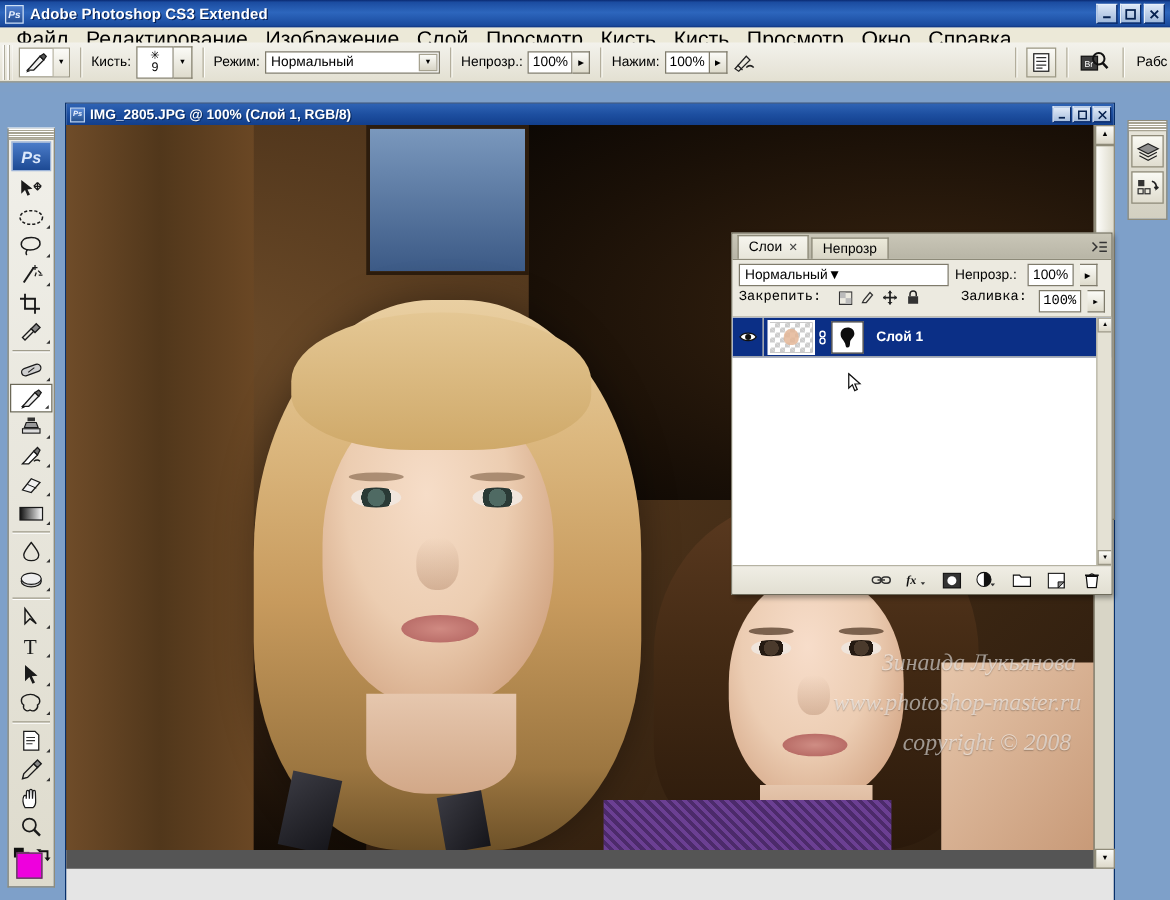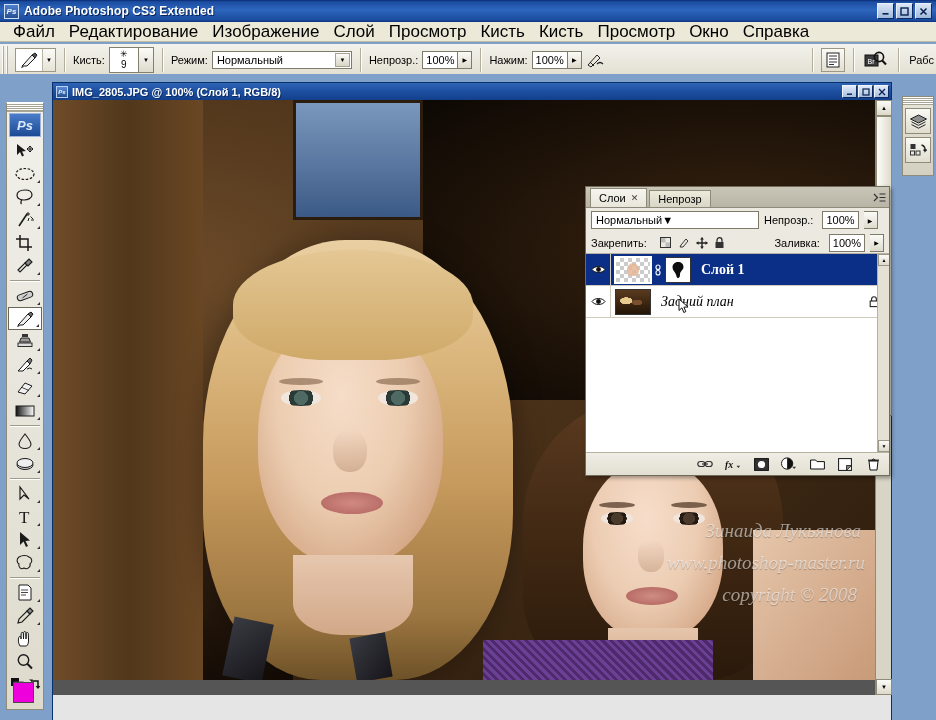--- a/index.html
+++ b/index.html
@@ -38,21 +38,21 @@
   
   .menubar{
     position:absolute; left:0; top:22px; width:936px; height:20px;
     background:#ece9d8; border-bottom:1px solid #c0bba4;
     display:flex; align-items:center; padding-left:6px;
   }
   .menu-item{ padding:2px 7px; font-size:17px; color:#000; white-space:nowrap;}
 
   
   .optionsbar{
-    position:absolute; left:0; top:44px; width:936px; height:32px;
+    position:absolute; left:0; top:34px; width:936px; height:32px;
     background:linear-gradient(to bottom,#f3f2ec,#e3e0d2);
     border-bottom:1px solid #9c9884;
     display:flex; align-items:center;
   }
   .grip{ width:8px; height:28px; margin:0 3px 0 2px;
     background:repeating-linear-gradient(to right,#ffffff 0 1px,#9f9c8c 1px 2px,transparent 2px 4px);
     opacity:.8;}
   .tool-preview{
     display:flex;align-items:center;height:24px;margin-left:2px;
     border:1px solid #9c9884; background:#fff;
@@ -204,43 +204,43 @@
     border:1px solid #8d8a79; border-bottom:none;
     display:flex;align-items:center; gap:5px; margin-right:2px;
   }
   .lp-tab.active{ background:linear-gradient(to bottom,#f6f5ee,#e8e6da); height:19px;}
   .lp-tab .x{ font-size:9px; color:#444;}
   .lp-menu{ position:absolute; right:3px; top:3px; width:14px;height:14px;
     display:flex;align-items:center;justify-content:center;font-size:8px;}
   .lp-body{ background:#eceaE0; height:calc(100% - 20px); border-top:1px solid #8d8a79;
     display:flex; flex-direction:column;}
   .lp-row1{ height:24px; display:flex; align-items:center; padding:0 5px; gap:5px;}
-  .lp-row2{ height:22px; display:flex; align-items:center; padding:0 5px; gap:5px;
-    border-bottom:1px solid #b5b2a2;}
+  .lp-row2{ height:22px; display:flex; align-items:flex-start; padding:0 5px; gap:5px;
+    border-bottom:1px solid #b5b2a2;font-family:Liberation Mono, monospace;}
   .blendsel{ width:168px; height:18px; border:1px solid #7f7b6b;background:#fff;
     font-size:11px; display:flex;align-items:center;padding-left:4px;position:relative;}
   .lp-lock-icons{ display:flex; align-items:center; gap:6px; margin-left:4px;}
   .lock-ic{ width:12px;height:12px;display:flex;align-items:center;justify-content:center;}
   .layerlist{ flex:1; background:#fff; border-bottom:1px solid #b5b2a2; position:relative; overflow:hidden;}
   .layerrow{ height:32px; display:flex; align-items:center; border-bottom:1px solid #cfccbd; position:relative;}
   .layerrow.sel{ background:#0b2f86; color:#fff;}
   .eyecell{ width:25px; height:100%; display:flex;align-items:center;justify-content:center;
     border-right:1px solid #cfccbd;}
   .lthumb{ width:36px;height:26px;border:1px solid #333;margin-left:4px;}
   .lthumb.checker{
     background-image:
       linear-gradient(45deg,#ccc 25%,transparent 25%,transparent 75%,#ccc 75%),
       linear-gradient(45deg,#ccc 25%,transparent 25%,transparent 75%,#ccc 75%);
     background-size:8px 8px; background-position:0 0,4px 4px; background-color:#fff;
   }
   .lthumb.sel-out{ outline:2px solid #fff; outline-offset:-1px;}
   .linkcell{ width:14px; display:flex;align-items:center;justify-content:center;}
   .maskthumb{ width:26px;height:26px;background:#fff;border:1px solid #333;
     display:flex;align-items:center;justify-content:center;}
-  .lname{ margin-left:10px; font-size:14px; font-weight:bold;font-family:Liberation Serif, serif;}
+  .lname{ margin-left:10px; font-size:11px; font-weight:bold;}
   .lname.italic{ font-weight:normal; font-style:italic; }
   .lock-right{ position:absolute; right:10px; top:10px;}
   .list-sb{ position:absolute; right:0; top:0; width:12px; height:100%;
     background:#e4e1d4; border-left:1px solid #b5b2a2;}
   .list-sb .b{ width:12px;height:12px;background:linear-gradient(to bottom,#fbfbf7,#ddd9ca);
     border:1px solid #9b9786; display:flex;align-items:center;justify-content:center;font-size:5px;}
   .lp-footer{ height:22px; display:flex; align-items:center; justify-content:flex-end;
     padding-right:8px; gap:12px;
     background:linear-gradient(to bottom,#f0eee5,#e2dfd2);}
   .foot-ic{ width:16px;height:16px;display:flex;align-items:center;justify-content:center;font-size:11px;}
@@ -752,39 +752,20 @@
             </div>
             <div class="maskthumb">
               <svg width="22" height="22" viewBox="0 0 22 22">
                 <rect width="22" height="22" fill="#fff"></rect>
                 <path d="M11 3 C7.4 3 5.5 5.6 5.5 8.3 C5.5 11.5 8 13 9 15.5 C9.6 17 9.5 19 11 19 C12.5 19 13 17.5 13 15.5 C13 12 16.5 11 16.5 8 C16.5 5 14.3 3 11 3 Z" fill="#0d0d0d"></path>
               </svg>
             </div>
             <div class="lname">Слой 1</div>
           </div>
 
-          <div class="layerrow">
-            <div class="eyecell">
-              <svg width="15" height="11" viewBox="0 0 15 11">
-                <path d="M1 5.5 C3.5 1.5 11.5 1.5 14 5.5 C11.5 9.5 3.5 9.5 1 5.5 Z" fill="#fff" stroke="#111" stroke-width="1"></path>
-                <circle cx="7.5" cy="5.5" r="2.4" fill="#111"></circle>
-              </svg>
-            </div>
-            <div class="lthumb" style="background:
-                   radial-gradient(ellipse at 30% 45%,#e8c98f 0 18%,transparent 19%),
-                   radial-gradient(ellipse at 62% 52%,#7a4f2e 0 16%,transparent 17%),
-                   linear-gradient(to bottom,#5a3a1e,#241507);"></div>
-            <div class="lname italic">Задний план</div>
-            <div class="lock-right">
-              <svg width="10" height="12" viewBox="0 0 10 12">
-                <path d="M2.6 5 V3.2 a2.4 2.4 0 0 1 4.8 0 V5" fill="none" stroke="#222" stroke-width="1.1"></path>
-                <rect x="1.2" y="5" width="7.6" height="5.6" fill="none" stroke="#222" stroke-width="1.1"></rect>
-              </svg>
-            </div>
-          </div>
 
           <div class="list-sb">
             <div class="b">▲</div>
             <div class="b" style="position:absolute;bottom:0;left:0">▼</div>
           </div>
 
           <div class="cursor" style="left:92px;top:44px;">
             <svg width="13" height="18" viewBox="0 0 13 18">
               <path d="M1 1 L1 12.5 L3.9 9.8 L5.8 14.5 L7.8 13.6 L5.9 9.2 L10 9 Z" fill="#fff" stroke="#111" stroke-width="1"></path>
             </svg>

